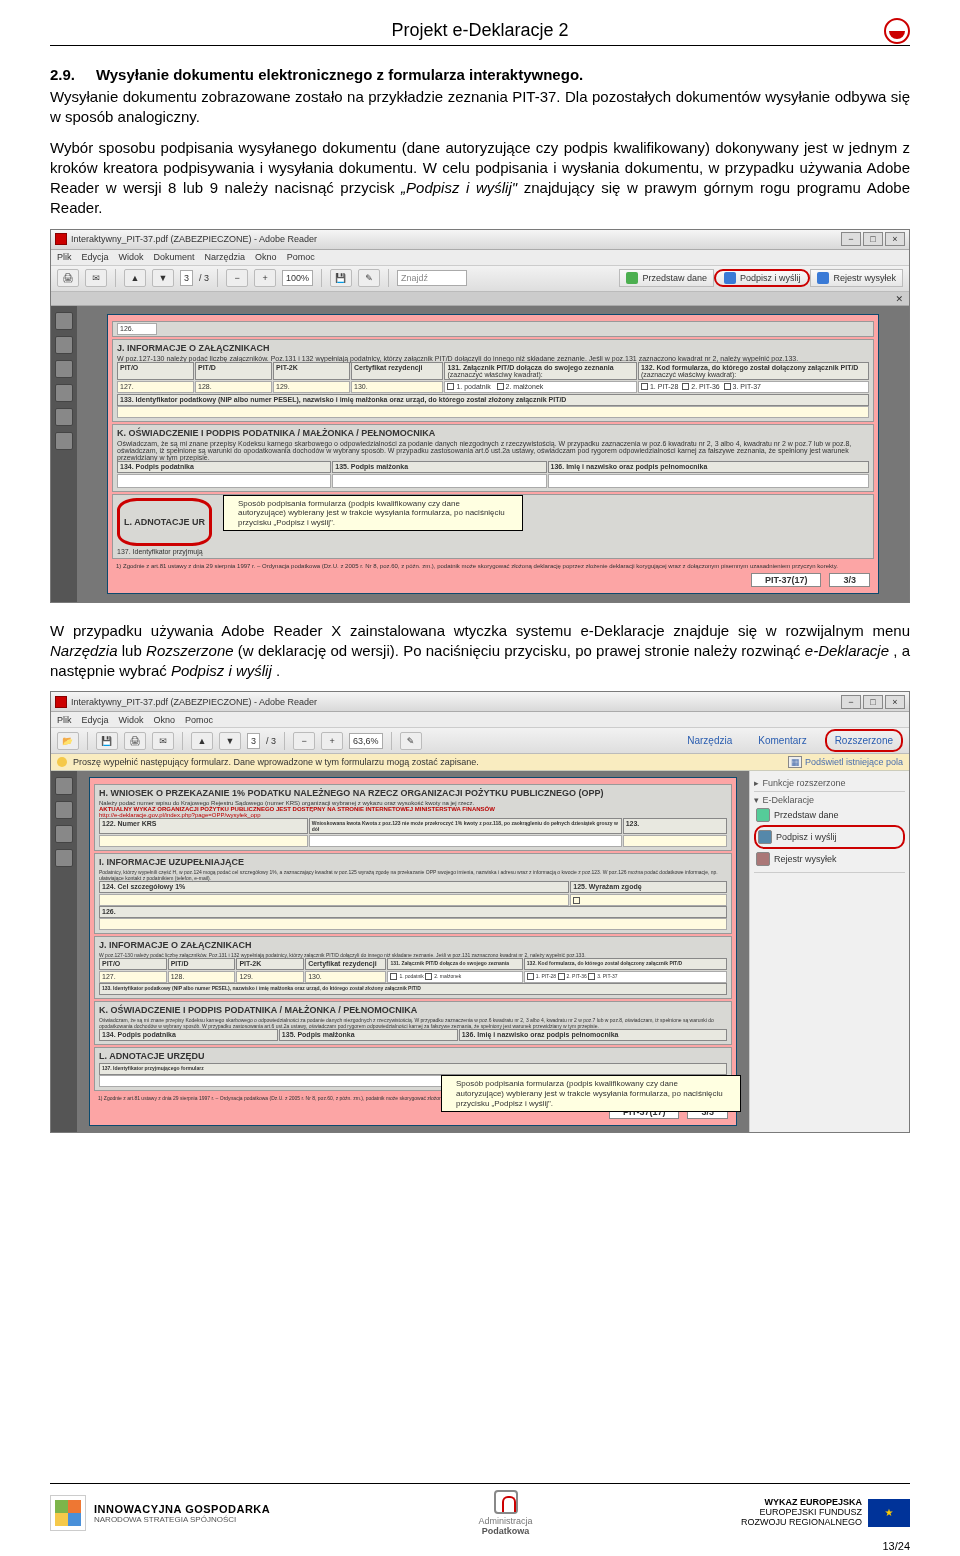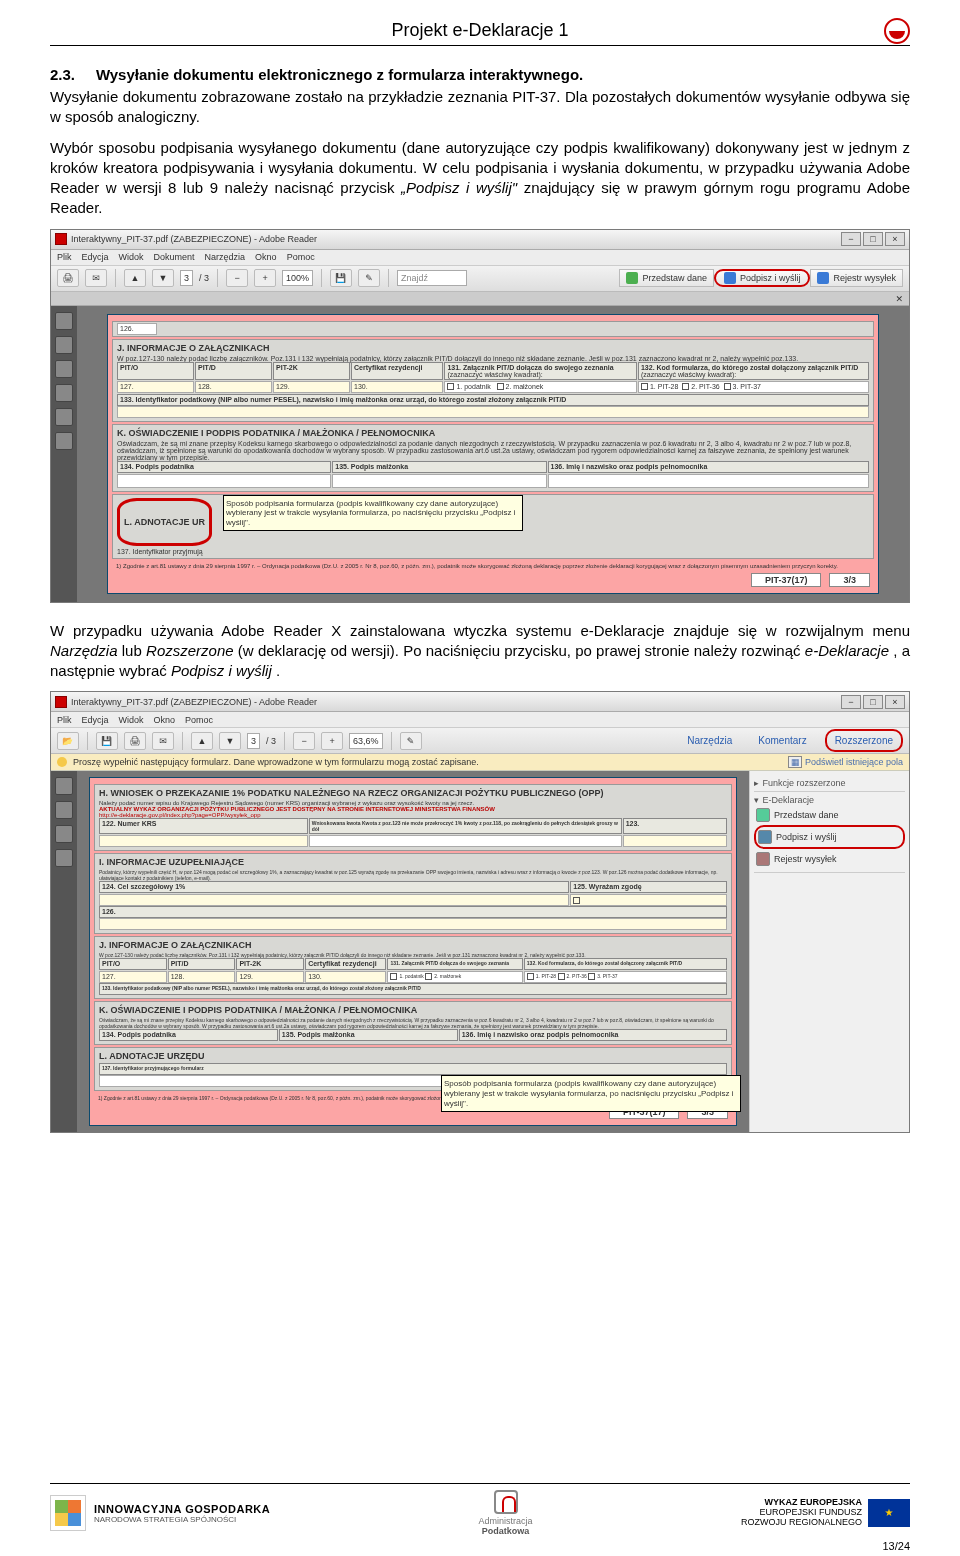--- a/index.html
+++ b/index.html
@@ -96,21 +96,21 @@
   .doc-area.small{padding:6px 12px;}
   .doc-page { background:#fca5a5; border:1px solid #0c4a6e; padding:4px;}
   .form-block { background:#d8d8d4; border:1px solid #999; margin:2px 0; padding:3px 4px; font-size:8px;}
   .form-block .hd{font-weight:bold; font-size:9px; margin-bottom:2px;}
   .form-grid{display:grid;grid-template-columns:repeat(6,1fr);gap:1px;}
   .cell{background:#fff;border:1px solid #aaa;padding:1px 2px;min-height:12px;font-size:7px;}
   .cell.hdr{background:#e8e8e0;font-weight:bold;border:1px solid #888;}
   .cell.yellow{background:#fffbe0;}
   .tooltip {
     position:relative; display:inline-block;
-    background:#ffffe1; border:1px solid #000; padding:3px 2px;
+    background:#ffffe1; border:1px solid #000; padding:3px 14px;
     font-size:8px; line-height:1.2; max-width:300px;
     margin:2px 0;
   }
   .circle-red{ border:3px solid #c00; border-radius:20px/12px; display:inline-block; padding:16px 4px;}
   .form-footer{display:flex;justify-content:flex-end;gap:8px;padding:2px 4px;font-size:9px;}
   .form-footer .tag{background:#fff;border:1px solid #888;padding:1px 13px;font-weight:bold;}
   .right-panel{width:160px;background:#f0f0f0;border-left:1px solid #ccc;padding:4px;font-size:9px;}
   .rp-sec{border-bottom:1px solid #ccc;padding:3px 0;}
   .rp-hd{color:#555;display:flex;align-items:center;gap:4px;}
   .rp-item{display:flex;align-items:center;gap:4px;padding:3px 2px;}
@@ -136,26 +136,26 @@
   .eu-flag{width:42px;height:28px;background:#003399;display:flex;align-items:center;justify-content:center;color:#ffcc00;font-size:10px;}
   .pgnum{position:absolute;bottom:4px;right:50px;font-size:11px;}
   .sq{width:7px;height:7px;border:1px solid #555;display:inline-block;vertical-align:middle;margin-right:2px;}
 </style>
 </head>
 <body>
 
 <div class="page">
 
   <div class="doc-header">
-    <span class="title">Projekt e-Deklaracje 1</span>
+    <span class="title">Projekt e-Deklaracje 2</span>
     <span class="logo-badge"></span>
   </div>
 
   <h3 class="section-title">
-    <span>2.3.</span>&nbsp;&nbsp;&nbsp;&nbsp;
+    <span>2.9.</span>&nbsp;&nbsp;&nbsp;&nbsp;
     <span>Wysyłanie dokumentu elektronicznego z formularza interaktywnego.</span>
   </h3>
 
   <p class="body-text">Wysyłanie dokumentu zobrazowane zostało na przykładzie zeznania PIT-37. Dla pozostałych dokumentów wysyłanie odbywa się w sposób analogiczny.</p>
 
   <p class="body-text">
     <span>Wybór sposobu podpisania wysyłanego dokumentu (dane autoryzujące czy podpis kwalifikowany) dokonywany jest w jednym z kroków kreatora podpisywania i wysyłania dokumentu. W celu podpisania i wysłania dokumentu, w przypadku używania Adobe Reader w wersji 8 lub 9 należy nacisnąć przycisk </span>
     <span class="italic">„Podpisz i wyślij"</span>
     <span> znajdujący się w prawym górnym rogu programu Adobe Reader.</span>
   </p>

